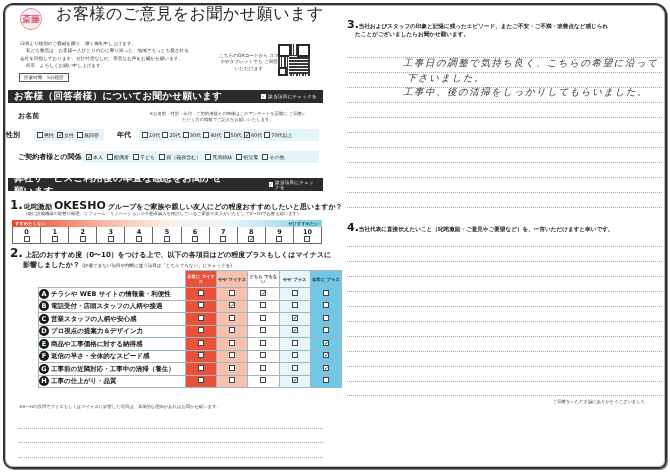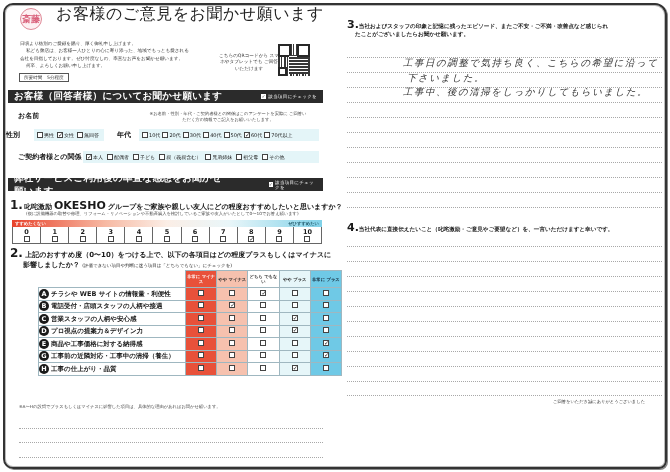--- a/index.html
+++ b/index.html
@@ -305,20 +305,28 @@
   </tr>
   <tr>
     <td class="item"><span class="badge">E</span><span>商品や工事価格に対する納得感</span></td>
     <td class="cc c1"><span class="cb"></span></td>
     <td class="cc c2"><span class="cb"></span></td>
     <td class="cc c3"><span class="cb"></span></td>
     <td class="cc c4"><span class="cb"></span></td>
     <td class="cc c5"><span class="cb on"></span></td>
   </tr>
   <tr>
+    <td class="item"><span class="badge">F</span><span>返信の早さ・全体的なスピード感</span></td>
+    <td class="cc c1"><span class="cb"></span></td>
+    <td class="cc c2"><span class="cb"></span></td>
+    <td class="cc c3"><span class="cb"></span></td>
+    <td class="cc c4"><span class="cb"></span></td>
+    <td class="cc c5"><span class="cb on"></span></td>
+  </tr>
+  <tr>
     <td class="item"><span class="badge">G</span><span>工事前の近隣対応・工事中の清掃（養生）</span></td>
     <td class="cc c1"><span class="cb"></span></td>
     <td class="cc c2"><span class="cb"></span></td>
     <td class="cc c3"><span class="cb"></span></td>
     <td class="cc c4"><span class="cb"></span></td>
     <td class="cc c5"><span class="cb on"></span></td>
   </tr>
   <tr>
     <td class="item"><span class="badge">H</span><span>工事の仕上がり・品質</span></td>
     <td class="cc c1"><span class="cb"></span></td>

